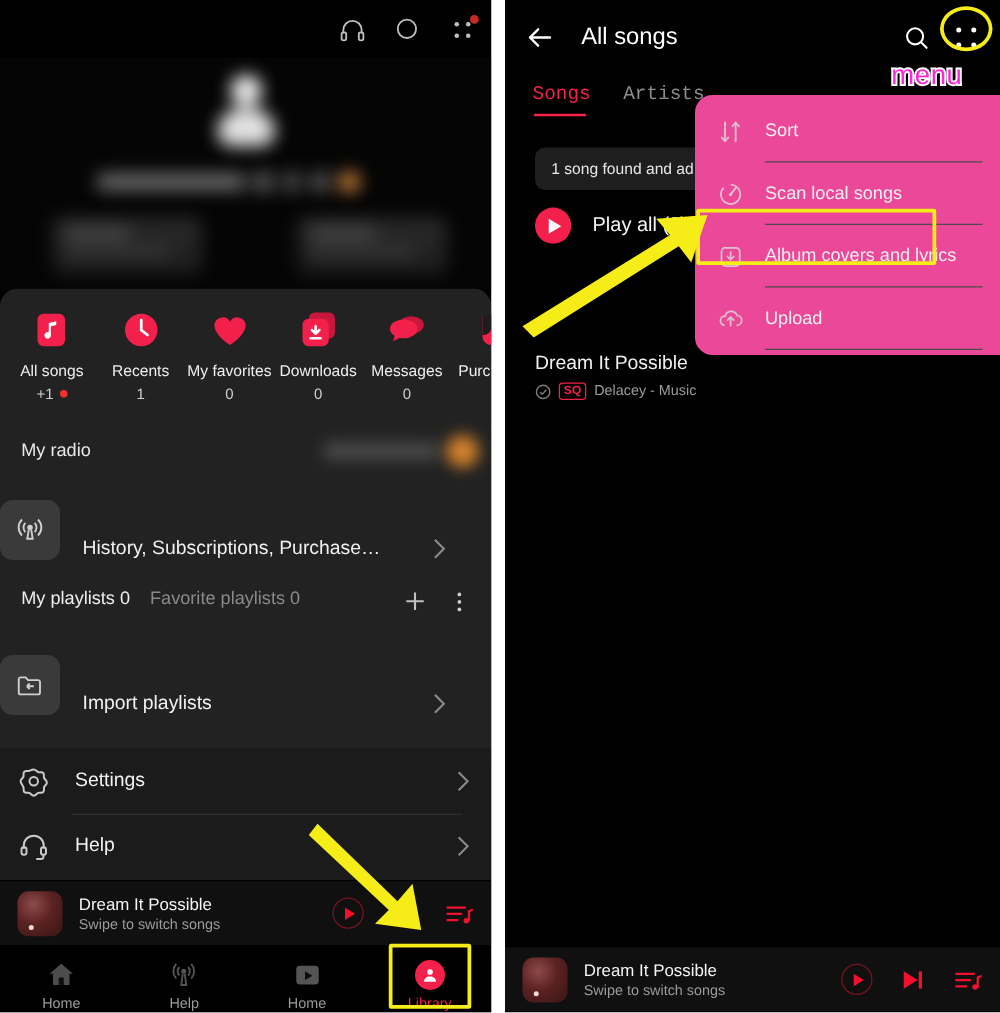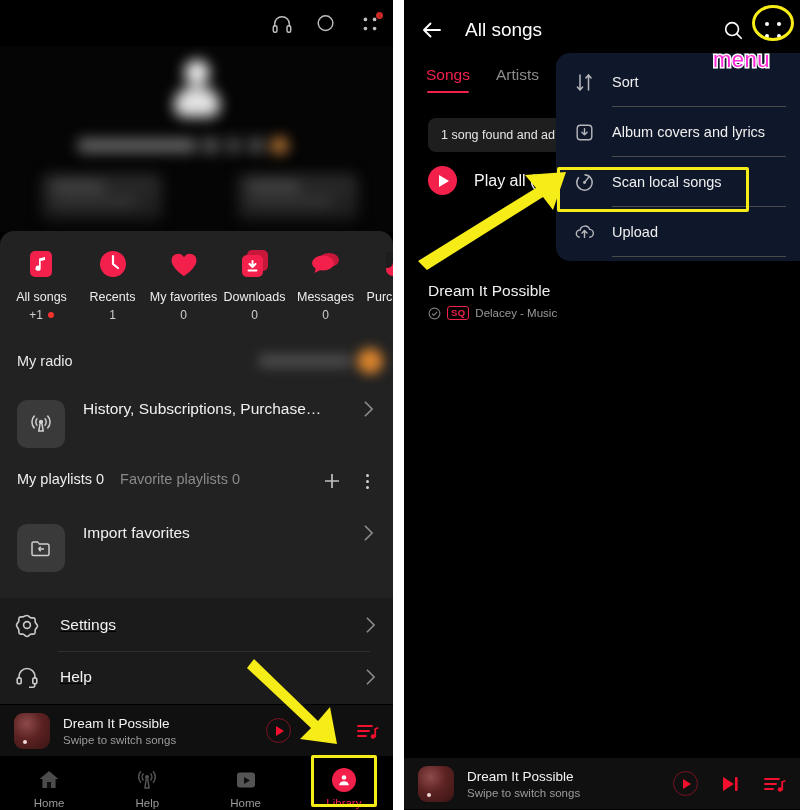--- a/index.html
+++ b/index.html
@@ -109,22 +109,22 @@
   }
   .radio-head { top: 122px; }
   .blur-chip {
     position: absolute; top: 117px; right: 10px; width: 130px; height: 26px;
     filter: blur(6px); display: flex; align-items: center; justify-content: flex-end; gap: 6px;
   }
   .blur-chip .bar { width: 92px; height: 14px; background: #4a4a4a; border-radius: 4px; }
   .blur-chip .orb { width: 26px; height: 26px; border-radius: 50%; background: #d8832d; }
 
   .row-item {
-    position: absolute; left: 17px; width: 359px; height: 48px;
-    display: flex; align-items: flex-start;
+    position: absolute; left: 0; width: 359px; height: 48px;
+    display: flex; align-items: flex-end;
   }
   .row-radio    { top: 169px; }
   .row-import   { top: 293px; }
   .row-tile {
     width: 48px; height: 48px; border-radius: 10px;
     background: #3a3a3a;
     display: flex; align-items: center; justify-content: center;
     flex: 0 0 48px;
   }
   .row-label { margin-left: 18px; font-size: 15.5px; color: #f0f0f0; flex: 1;
@@ -143,21 +143,21 @@
               align-items:center; justify-content:center; gap:3px; }
   .pl-kebab i { width: 3px; height: 3px; border-radius: 50%; background: #cfcfcf; display:block; }
 
   
   .l-setblock {
     position: absolute; top: 598px; left: 0; width: 393px; height: 106px;
     background: #1b1b1b;
   }
   .set-row {
     position: absolute; left: 14px; width: 364px; height: 52px;
-    display: flex; align-items: center; text-decoration: underline;
+    display: flex; align-items: center;
   }
   .set-row.s1 { top: 1px; }
   .set-row.s2 { top: 53px; align-items: center; }
   .set-ic { width: 26px; height: 26px; flex: 0 0 26px; opacity: .88; }
   .set-lb { margin-left: 20px; font-size: 15.5px; color: #f2f2f2; flex: 1; }
   .set-div {
     position: absolute; top: 53px; left: 58px; width: 312px; height: 1px;
     background: #2e2e2e;
   }
 
@@ -221,21 +221,21 @@
     width: 22px; height: 22px; display: grid;
     grid-template-columns: 1fr 1fr; grid-template-rows: 1fr 1fr;
     place-items: center; gap: 3px;
   }
   .r-grid i { width: 4px; height: 4px; border-radius: 50%; background: #ffffff; display: block; }
 
   .r-tabs {
     position: absolute; top: 66px; left: 22px;
     display: flex; align-items: flex-start; gap: 26px;
   }
-  .r-tab { font-size: 15.5px; color: #8c8c8c; position: relative; padding-bottom: 9px; }
+  .r-tab { font-size: 15.5px; color: #8c8c8c; position: relative; padding-bottom: 9px; font-family: Liberation Mono, monospace; }
   .r-tab.active { color: #f3204c; }
   .r-tab.active::after {
     content: ""; position: absolute; left: 1px; bottom: 0;
     width: 42px; height: 2.5px; background: #f3204c; border-radius: 2px;
   }
 
   .toast {
     position: absolute; top: 118px; left: 24px; width: 268px; height: 34px;
     background: #1e1e1e; border-radius: 8px;
     display: flex; align-items: center; padding-left: 13px;
@@ -268,22 +268,22 @@
   }
   .chk-ic { width: 13px; height: 13px; opacity: .8; }
   .sq-badge {
     border: 1.3px solid #f3204c; color: #f3204c; border-radius: 3px;
     font-size: 9.5px; font-weight: bold; padding: 0px 3px; line-height: 12px;
     letter-spacing: .3px;
   }
 
   
   .menu {
-    position: absolute; top: 53px; left: 152px; width: 244px;
-    background: #0f172a; border-radius: 14px 0 0 14px;
+    position: absolute; top: 76px; left: 152px; width: 244px;
+    background: #ec4899; border-radius: 14px 0 0 14px;
     padding: 4px 0;
   }
   .menu-item {
     height: 50px; display: flex; align-items: center; padding: 0 18px;
     position: relative;
   }
   .menu-ic { width: 21px; height: 21px; flex: 0 0 21px; opacity: .82; }
   .menu-lb { margin-left: 17px; font-size: 14.5px; color: #efefef; white-space: nowrap; }
   .menu-div {
     position: absolute; left: 56px; right: 14px; bottom: 0; height: 1px;
@@ -479,21 +479,21 @@
           </span>
       </div>
 
       <div class="row-item row-import">
         <div class="row-tile">
           <svg viewBox="0 0 24 24" width="24" height="24" fill="none" stroke="#cfcfcf" stroke-width="1.5">
             <path d="M3 7.5a1.6 1.6 0 011.6-1.6h4l1.8 2.2h8a1.6 1.6 0 011.6 1.6v8.2a1.6 1.6 0 01-1.6 1.6H4.6A1.6 1.6 0 013 17.9z"></path>
             <path d="M15 13H9.5m0 0l2.2-2.2M9.5 13l2.2 2.2"></path>
           </svg>
         </div>
-        <div class="row-label">Import favorites</div>
+        <div class="row-label">Import playlists</div>
         <div class="chev">
           <svg viewBox="0 0 12 20" width="11" height="18" fill="none" stroke="#c4c4c4" stroke-width="1.8">
               <path d="M2 2l8 8-8 8"></path>
             </svg>
         </div>
       </div>
     </div>
 
     <div class="l-setblock">
       <div class="set-row s1">
@@ -659,37 +659,37 @@
             <path d="M14.5 18V3m0 0l-2.6 3M14.5 3l2.6 3"></path>
           </svg>
         </span>
         <span class="menu-lb">Sort</span>
         <span class="menu-div"></span>
       </div>
 
       <div class="menu-item">
         <span class="menu-ic">
           <svg viewBox="0 0 21 21" width="21" height="21" fill="none" stroke="#dcdcdc" stroke-width="1.4">
-            <rect x="3.2" y="3.2" width="14.6" height="14.6" rx="3.2"></rect>
-            <path d="M10.5 6.6v6.2m0 0l-2.6-2.6m2.6 2.6l2.6-2.6" stroke-linecap="round"></path>
+            <path d="M10.5 2.8a7.7 7.7 0 11-5.6 2.4"></path>
+            <path d="M10.5 10.5l4.4-5.6"></path>
+            <circle cx="10.5" cy="10.5" r="1.4" fill="#dcdcdc" stroke="none"></circle>
           </svg>
         </span>
-        <span class="menu-lb">Album covers and lyrics</span>
+        <span class="menu-lb">Scan local songs</span>
         <span class="menu-div"></span>
       </div>
 
       <div class="menu-item">
         <span class="menu-ic">
           <svg viewBox="0 0 21 21" width="21" height="21" fill="none" stroke="#dcdcdc" stroke-width="1.4">
-            <path d="M10.5 2.8a7.7 7.7 0 11-5.6 2.4"></path>
-            <path d="M10.5 10.5l4.4-5.6"></path>
-            <circle cx="10.5" cy="10.5" r="1.4" fill="#dcdcdc" stroke="none"></circle>
+            <rect x="3.2" y="3.2" width="14.6" height="14.6" rx="3.2"></rect>
+            <path d="M10.5 6.6v6.2m0 0l-2.6-2.6m2.6 2.6l2.6-2.6" stroke-linecap="round"></path>
           </svg>
         </span>
-        <span class="menu-lb">Scan local songs</span>
+        <span class="menu-lb">Album covers and lyrics</span>
         <span class="menu-div"></span>
       </div>
 
       <div class="menu-item">
         <span class="menu-ic">
           <svg viewBox="0 0 21 21" width="21" height="21" fill="none" stroke="#dcdcdc" stroke-width="1.4">
             <path d="M5.8 15.2a3.6 3.6 0 01.3-7.2 5 5 0 019.6-.6 3.8 3.8 0 01-.5 7.8"></path>
             <path d="M10.5 15.4V8.6m0 0L8 11.1m2.5-2.5l2.5 2.5" stroke-linecap="round"></path>
           </svg>
         </span>

